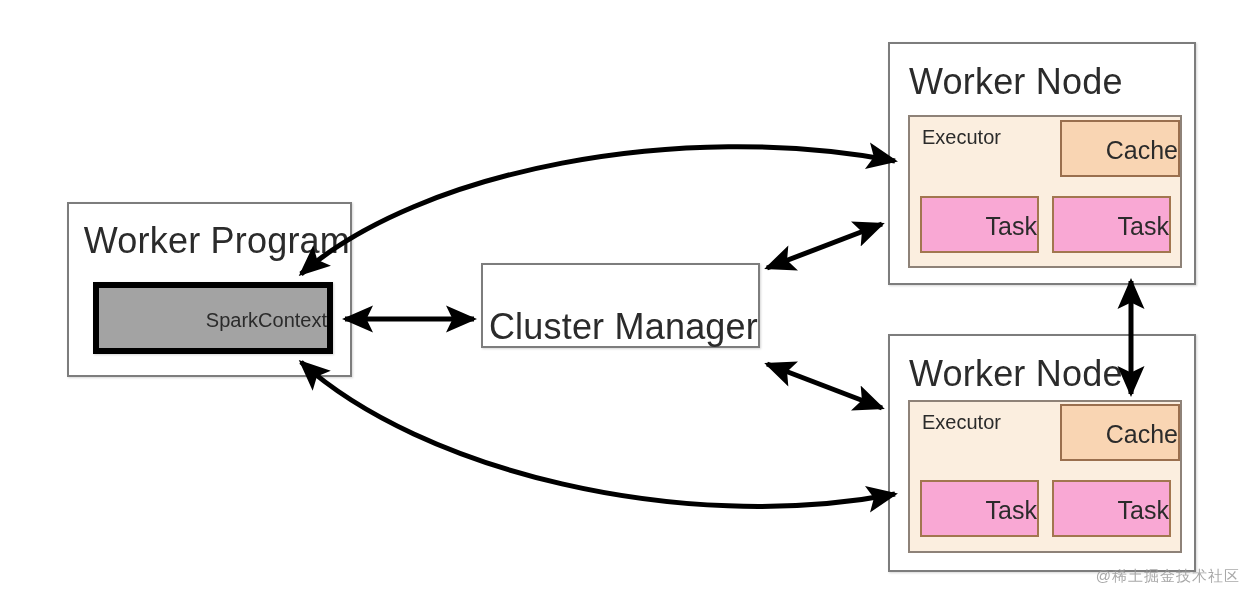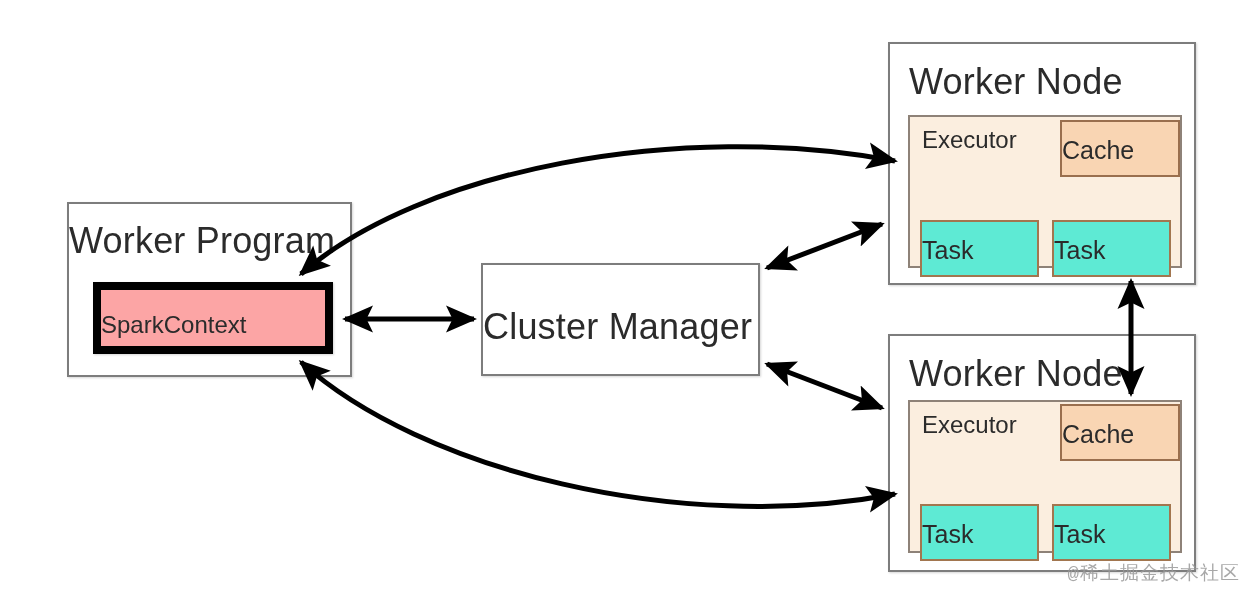--- a/index.html
+++ b/index.html
@@ -22,90 +22,89 @@
     box-sizing: border-box;
   }
   
   .outer-box {
     background: #ffffff;
     border: 2px solid #7d7d7d;
     box-shadow: 1px 1px 2px rgba(0,0,0,0.16);
   }
   
   .cream-box {
-    background: #fca5a5;
-    border: 8px solid #000000;
+    background: #a3a3a3;
+    border: 6px solid #000000;
     box-shadow: 1px 1px 2px rgba(0,0,0,0.16);
   }
   .executor-box {
     background: #fbeedf;
     border: 2px solid #8e8278;
   }
   
   .peach-box {
     background: #f9d5b3;
     border: 2px solid #9a6f4e;
   }
   .task-box {
-    background: #5eead4;
+    background: #f9a8d4;
     border: 2px solid #a2764f;
-    margin-top: 24px;
   }
   .label {
     position: absolute;
     color: #2b2b2b;
     white-space: nowrap;
   }
   .title-label {
     font-size: 36px;
     letter-spacing: 0.2px;
   }
   .inner-label {
-    font-size: 24px;
+    font-size: 20px;
   }
   .sub-label {
     font-size: 25px;
   }
   .centered {
     left: 0;
     right: 0;
-    text-align: left;
+    text-align: right;
   }
   svg.arrows {
     position: absolute;
     left: 0;
     top: 0;
     width: 1254px;
     height: 596px;
     pointer-events: none;
   }
   .watermark {
     position: absolute;
     right: 14px;
     bottom: 10px;
-    font-size: 19px;
+    font-size: 15px;
     color: #9a9a9a;
-    font-family: Liberation Mono, monospace;
+    font-family: Liberation Sans, sans-serif;
     letter-spacing: 1px;
     opacity: 0.85;
   }
 </style>
 </head>
 <body>
 
 <div id="canvas">
 
   <div class="box outer-box" style="left:67px; top:202px; width:285px; height:175px;">
     <div class="label title-label centered" style="top:16px;">Worker Program</div>
   </div>
   <div class="box cream-box" style="left:93px; top:282px; width:240px; height:72px;">
     <div class="label inner-label centered" style="top:21px;">SparkContext</div>
   </div>
 
-  <div class="box outer-box" style="left:481px; top:263px; width:279px; height:113px;">
+  <div class="box outer-box" style="left:481px; top:263px; width:279px; height:85px;">
     <div class="label title-label centered" style="top:41px;">Cluster Manager</div>
   </div>
 
   <div class="box outer-box" style="left:888px; top:42px; width:308px; height:243px;">
     <div class="label title-label" style="left:19px; top:17px;">Worker Node</div>
   </div>
   <div class="box executor-box" style="left:908px; top:115px; width:274px; height:153px;">
     <div class="label inner-label" style="left:12px; top:9px;">Executor</div>
   </div>
   <div class="box peach-box" style="left:1060px; top:120px; width:120px; height:57px;">

